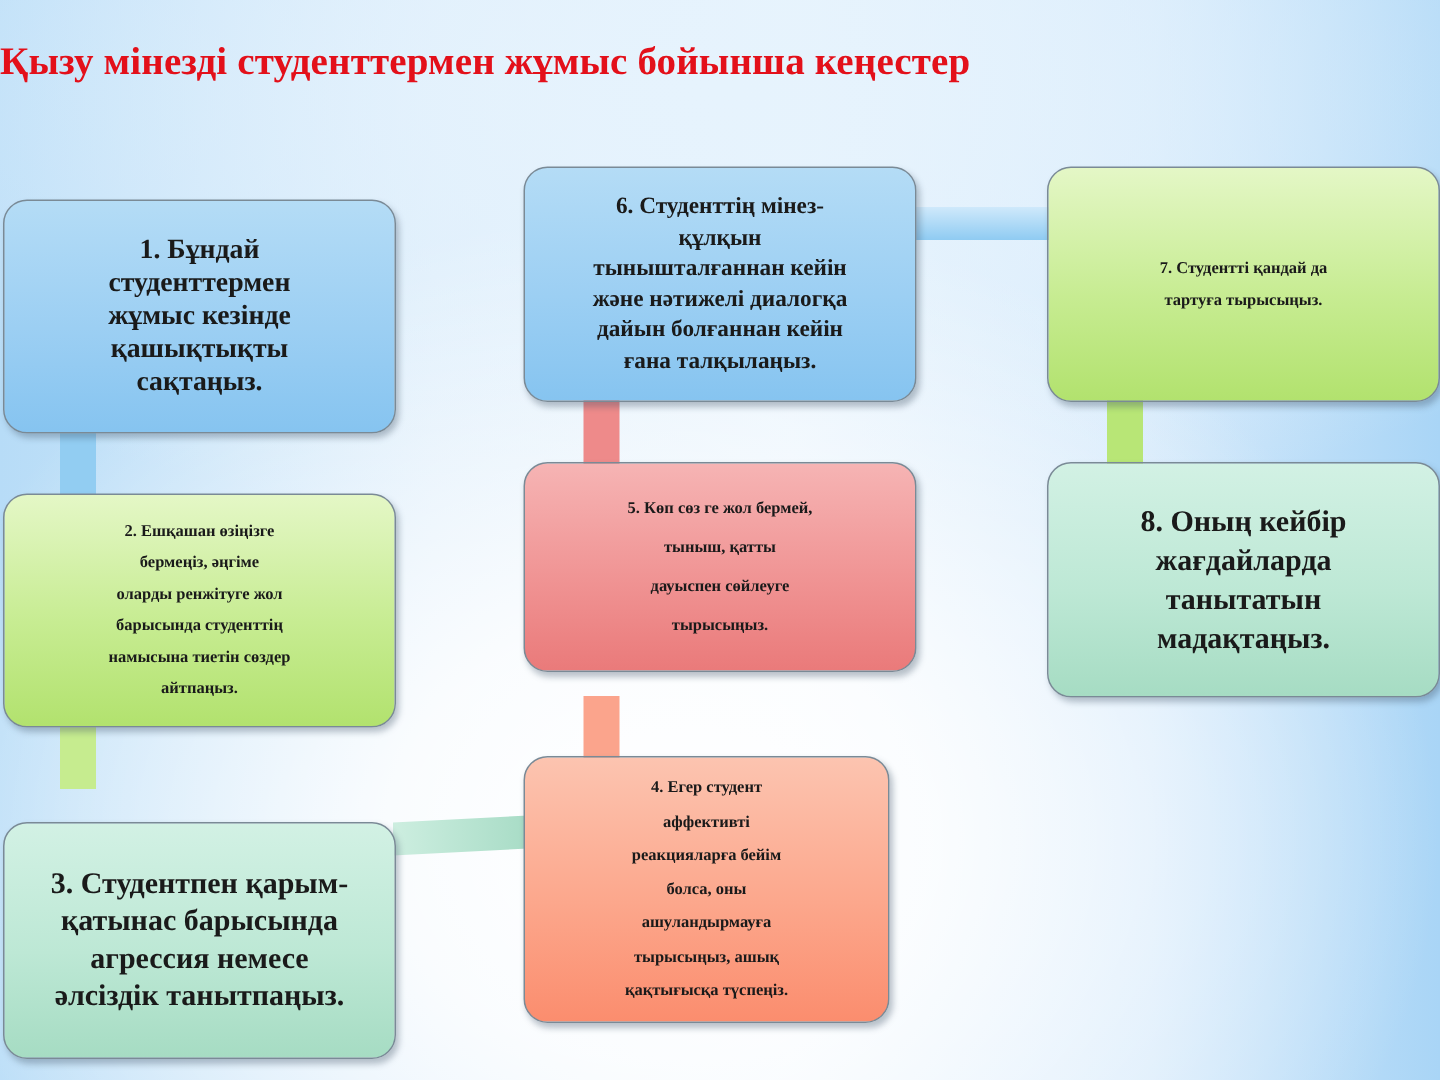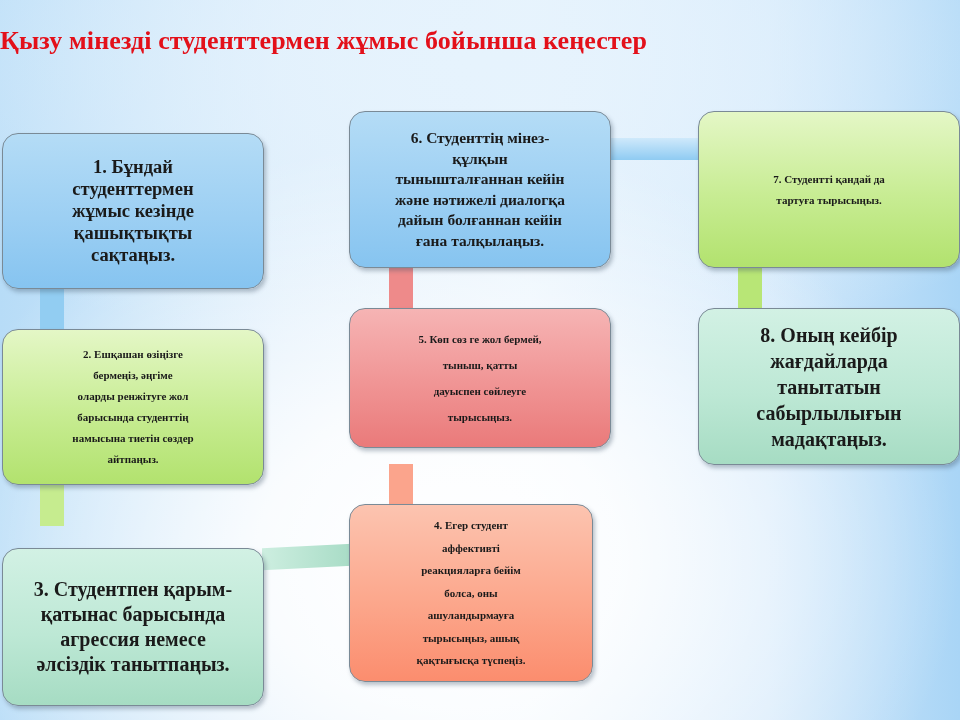--- a/index.html
+++ b/index.html
@@ -114,16 +114,15 @@
     <span>7. Студентті  қандай да</span>
     <span>тартуға  тырысыңыз.</span>
   </div>
 </div>
 
 <div class="box mint f20" style="left:698px; top:308px; width:262px; height:157px;">
   <div style="line-height:26px;">
     <span>8. Оның кейбір</span>
     <span>жағдайларда</span>
     <span>танытатын</span>
-    <span>сабырлылығын</span>
     <span>мадақтаңыз.</span>
   </div>
 </div>
 
 </body></html>

